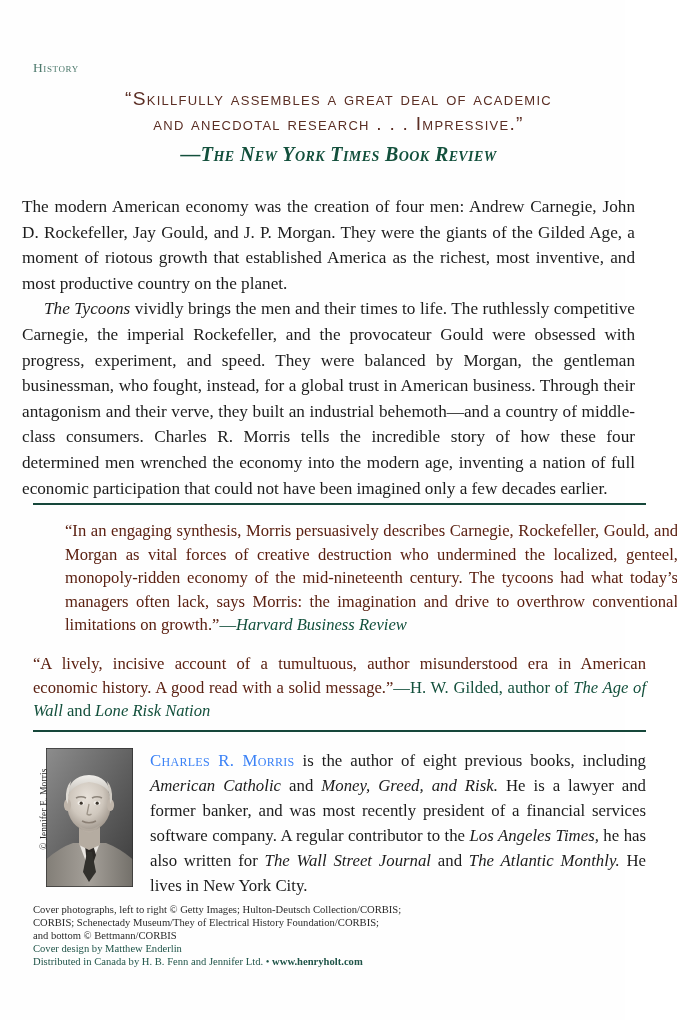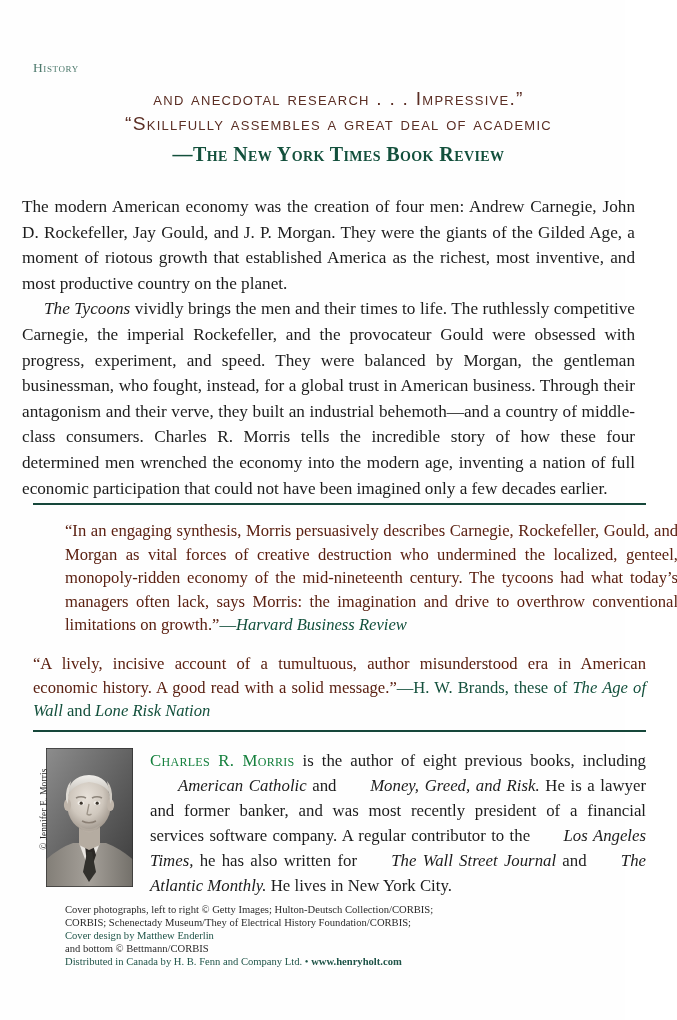--- a/index.html
+++ b/index.html
@@ -52,20 +52,21 @@
   }
   .pullquote .line { display: block; white-space: nowrap; }
   .pullquote-attr {
     position: absolute;
     left: 38px;
     top: 143px;
     width: 601px;
     text-align: center;
     font-family: "Liberation Serif", "DejaVu Serif", serif;
     font-variant: small-caps;
+    font-style: italic;
     font-weight: bold;
     font-size: 20px;
     letter-spacing: 0.4px;
     color: #13503c;
     white-space: nowrap;
   }
 
   
   .description {
     position: absolute;
@@ -157,69 +158,69 @@
     left: 117px;
     top: 0;
     width: 496px;
     font-size: 16.8px;
     line-height: 25px;
     text-align: justify;
     color: #1c1c1c;
   }
   .bio-text .name {
     font-variant: small-caps;
-    color: #15803d;
+    color: #3b82f6;
     letter-spacing: 0.3px;
   }
-  .bio-text i { font-style: italic; margin-left: 28px; }
+  .bio-text i { font-style: italic; }
 
   
   .fineprint {
     position: absolute;
     left: 33px;
     top: 903px;
     width: 560px;
     font-size: 10.6px;
     line-height: 13.1px;
     color: #2a2a2a;
   }
   .fineprint .green {
     color: #1f5448;
   }
   .fineprint .bold {
     font-weight: bold;
   }
-  .fineprint .row { display: block; white-space: nowrap; margin-left: 32px; }
+  .fineprint .row { display: block; white-space: nowrap; }
 </style>
 </head>
 <body>
 
 <div class="page">
 
   <div class="category">History</div>
 
   <div class="pullquote">
+    <span class="line">“Skillfully assembles a great deal of academic</span>
     <span class="line">and anecdotal research . . . Impressive.”</span>
-    <span class="line">“Skillfully assembles a great deal of academic</span>
   </div>
   <div class="pullquote-attr">—The New York Times Book Review</div>
 
   <div class="description">
     <p>The modern American economy was the creation of four men: Andrew Carnegie, John D. Rockefeller, Jay Gould, and J. P. Morgan. They were the giants of the Gilded Age, a moment of riotous growth that established America as the richest, most inventive, and most productive country on the planet.</p>
     <p><i>The Tycoons</i><span> vividly brings the men and their times to life. The ruthlessly competitive Carnegie, the imperial Rockefeller, and the provocateur Gould were obsessed with progress, experiment, and speed. They were balanced by Morgan, the gentleman businessman, who fought, instead, for a global trust in American business. Through their antagonism and their verve, they built an industrial behemoth—and a country of middle-class consumers. Charles R. Morris tells the incredible story of how these four determined men wrenched the economy into the modern age, inventing a nation of full economic participation that could not have been imagined only a few decades earlier.</span></p>
   </div>
 
   <div class="rule r1"></div>
 
   <div class="review-block review-1">
     <div class="review"><span>“In an engaging synthesis, Morris persuasively describes Carnegie, Rockefeller, Gould, and Morgan as vital forces of creative destruction who undermined the localized, genteel, monopoly-ridden economy of the mid-nineteenth century. The tycoons had what today’s managers often lack, says Morris: the imagination and drive to overthrow conventional limitations on growth.”</span><span class="src-roman">—</span><span class="src">Harvard Business Review</span></div>
   </div>
 
   <div class="review-block review-2">
-    <div class="review"><span>“A lively, incisive account of a tumultuous, author misunderstood era in American economic history. A good read with a solid message.”</span><span class="src-roman">—</span><span class="src-roman">H. W. Brands, these of </span><span class="src">The Age of Wall</span><span class="src-roman"> and </span><span class="src">Lone Risk Nation</span></div>
+    <div class="review"><span>“A lively, incisive account of a tumultuous, author misunderstood era in American economic history. A good read with a solid message.”</span><span class="src-roman">—</span><span class="src-roman">H. W. Gilded, author of </span><span class="src">The Age of Wall</span><span class="src-roman"> and </span><span class="src">Lone Risk Nation</span></div>
   </div>
 
   <div class="rule r2"></div>
 
   <div class="bio">
     <div class="photo-wrap">
       <div class="photo">
         <svg width="87" height="139" viewBox="0 0 87 139">
           <defs>
             <linearGradient id="bg" x1="0" y1="0" x2="1" y2="1">
@@ -280,18 +281,18 @@
         </svg>
       </div>
       <div class="photo-credit">© Jennifer E. Morris</div>
     </div>
     <div class="bio-text"><span class="name">Charles R. Morris</span><span> is the author of eight previous books, including </span><i>American Catholic</i><span> and </span><i>Money, Greed, and Risk.</i><span> He is a lawyer and former banker, and was most recently president of a financial services software company.  A regular contributor to the </span><i>Los Angeles Times,</i><span> he has also written for </span><i>The Wall Street Journal</i><span> and </span><i>The Atlantic Monthly.</i><span> He lives in New York City.</span></div>
   </div>
 
   <div class="fineprint">
     <span class="row">Cover photographs, left to right © Getty Images; Hulton-Deutsch Collection/CORBIS;</span>
     <span class="row">CORBIS; Schenectady Museum/They of Electrical History Foundation/CORBIS;</span>
+    <span class="row">and bottom © Bettmann/CORBIS</span>
     <span class="row green">Cover design by Matthew Enderlin</span>
-    <span class="row">and bottom © Bettmann/CORBIS</span>
-    <span class="row green"><span>Distributed in Canada by H. B. Fenn and Company Ltd. • </span><span class="bold">www.henryholt.com</span></span>
+    <span class="row green"><span>Distributed in Canada by H. B. Fenn and Jennifer Ltd. • </span><span class="bold">www.henryholt.com</span></span>
   </div>
 
 </div>
 
 </body></html>

